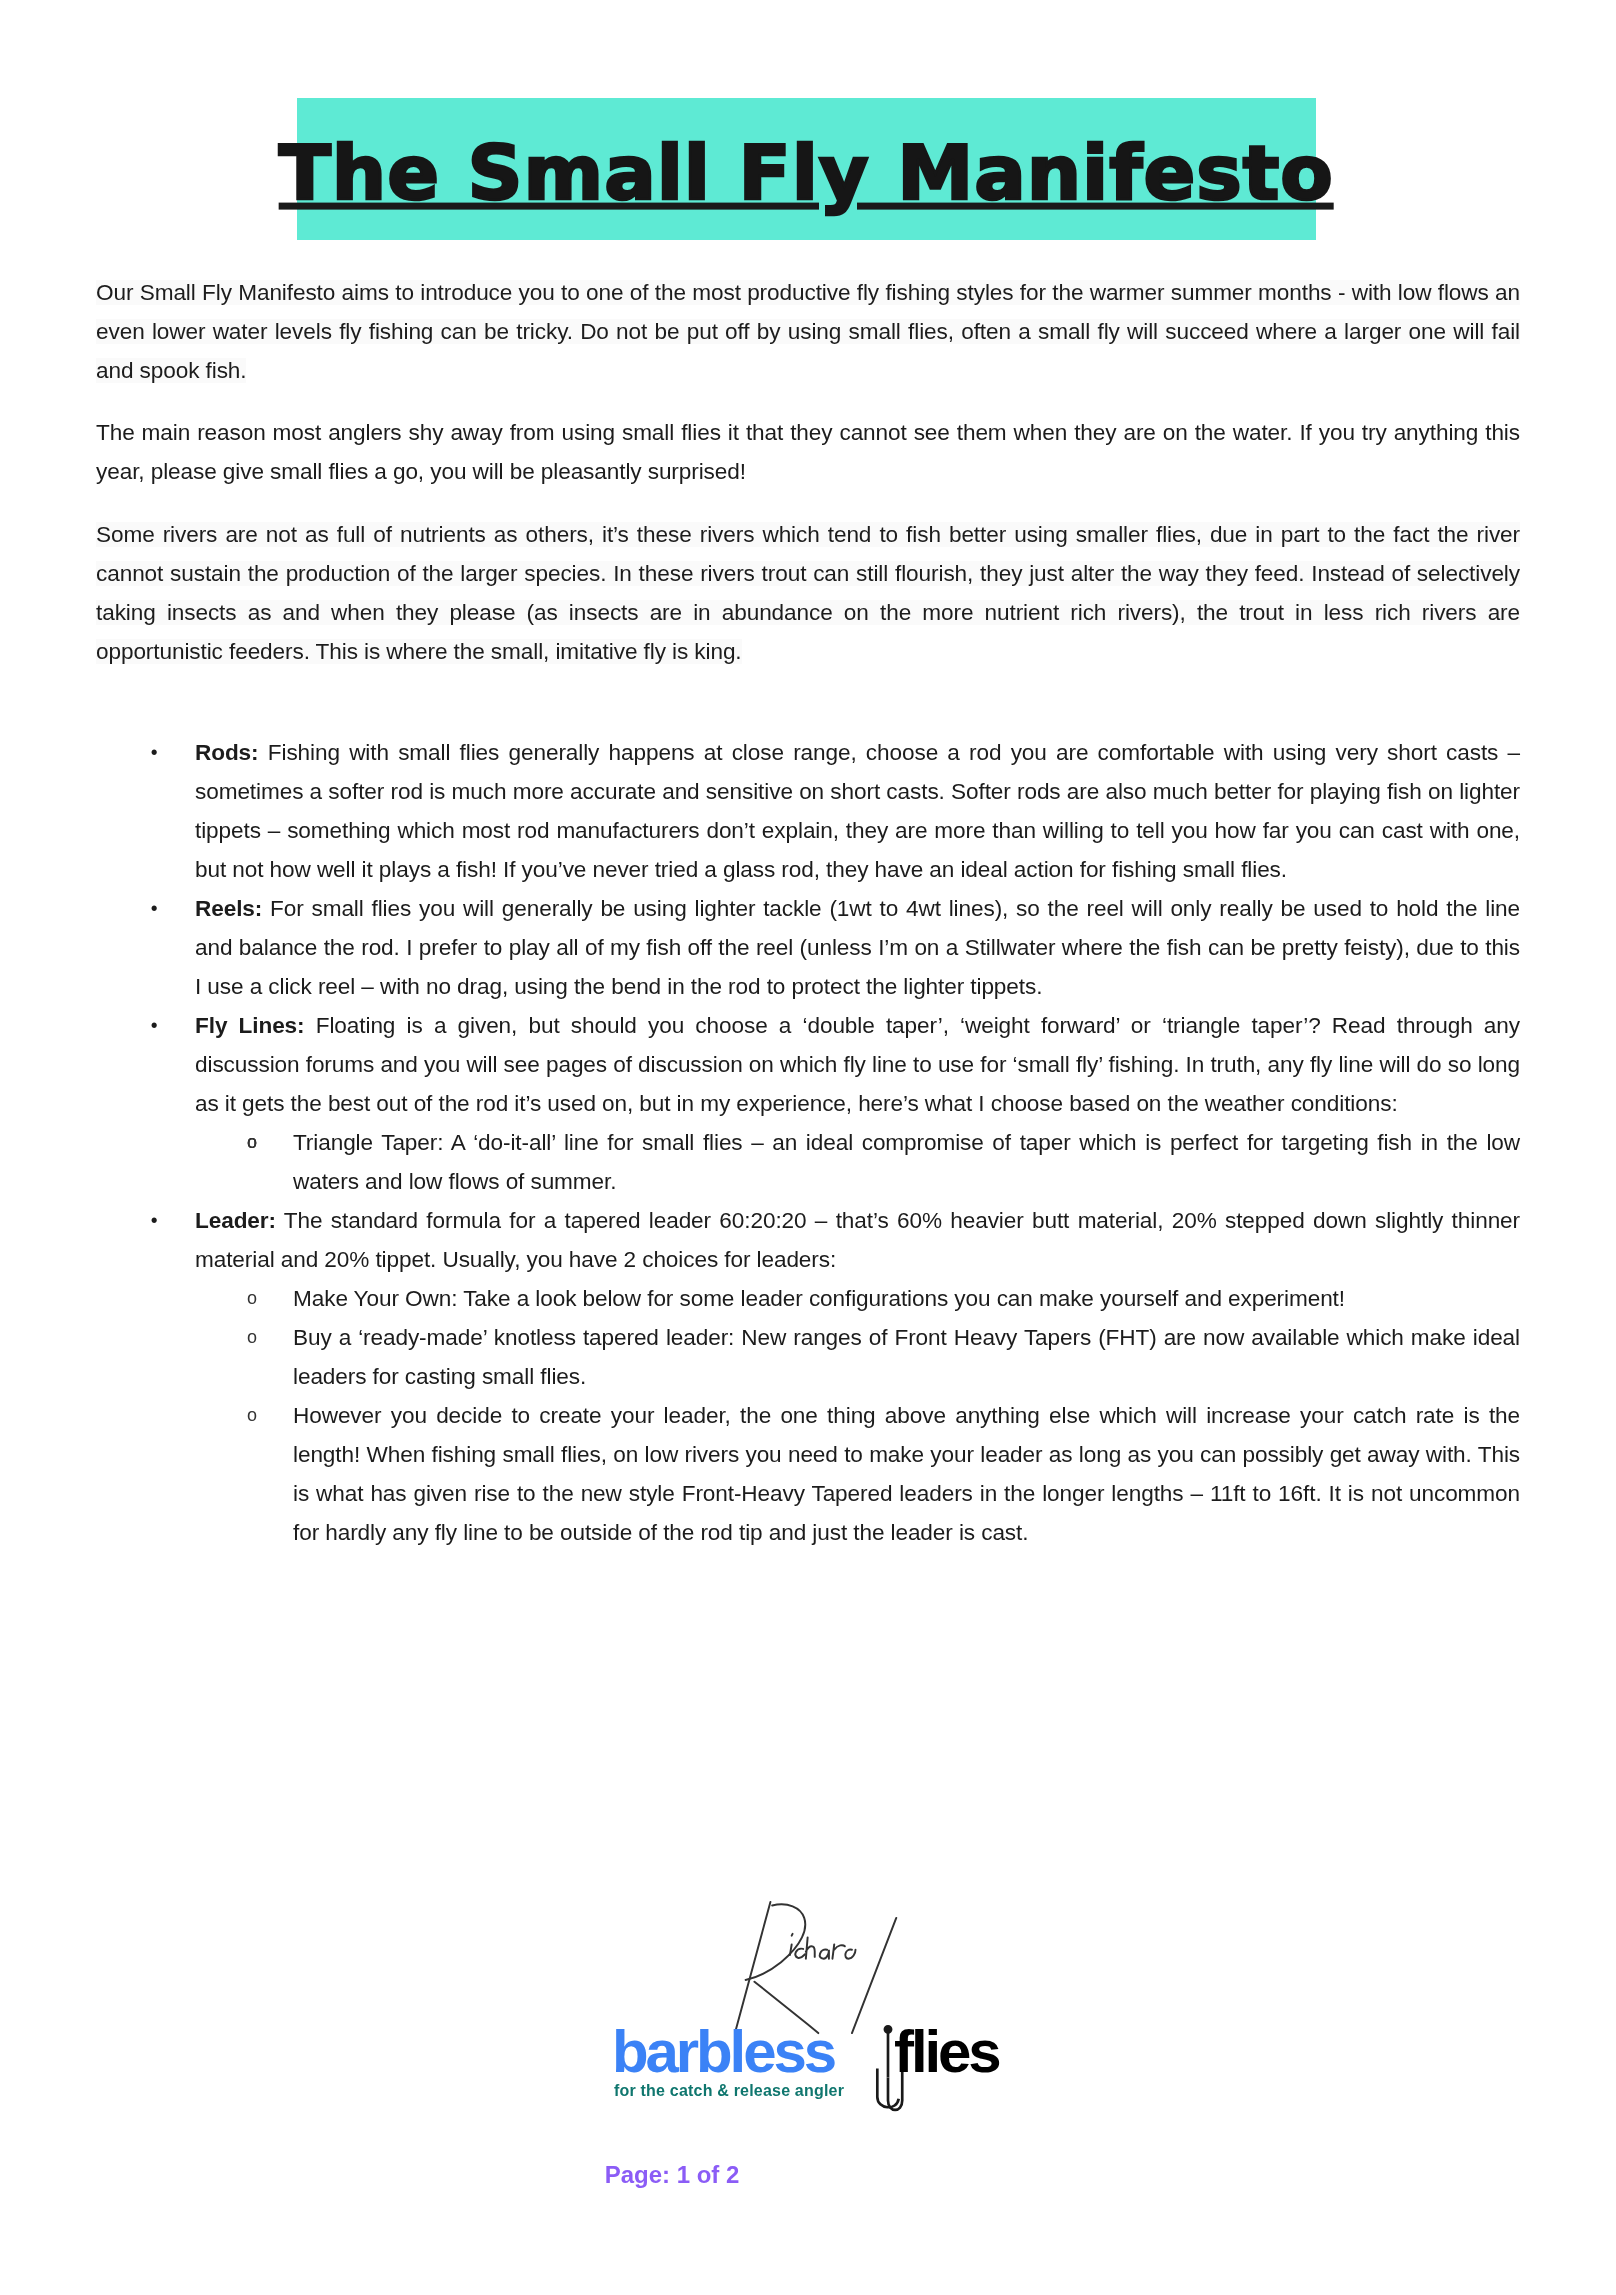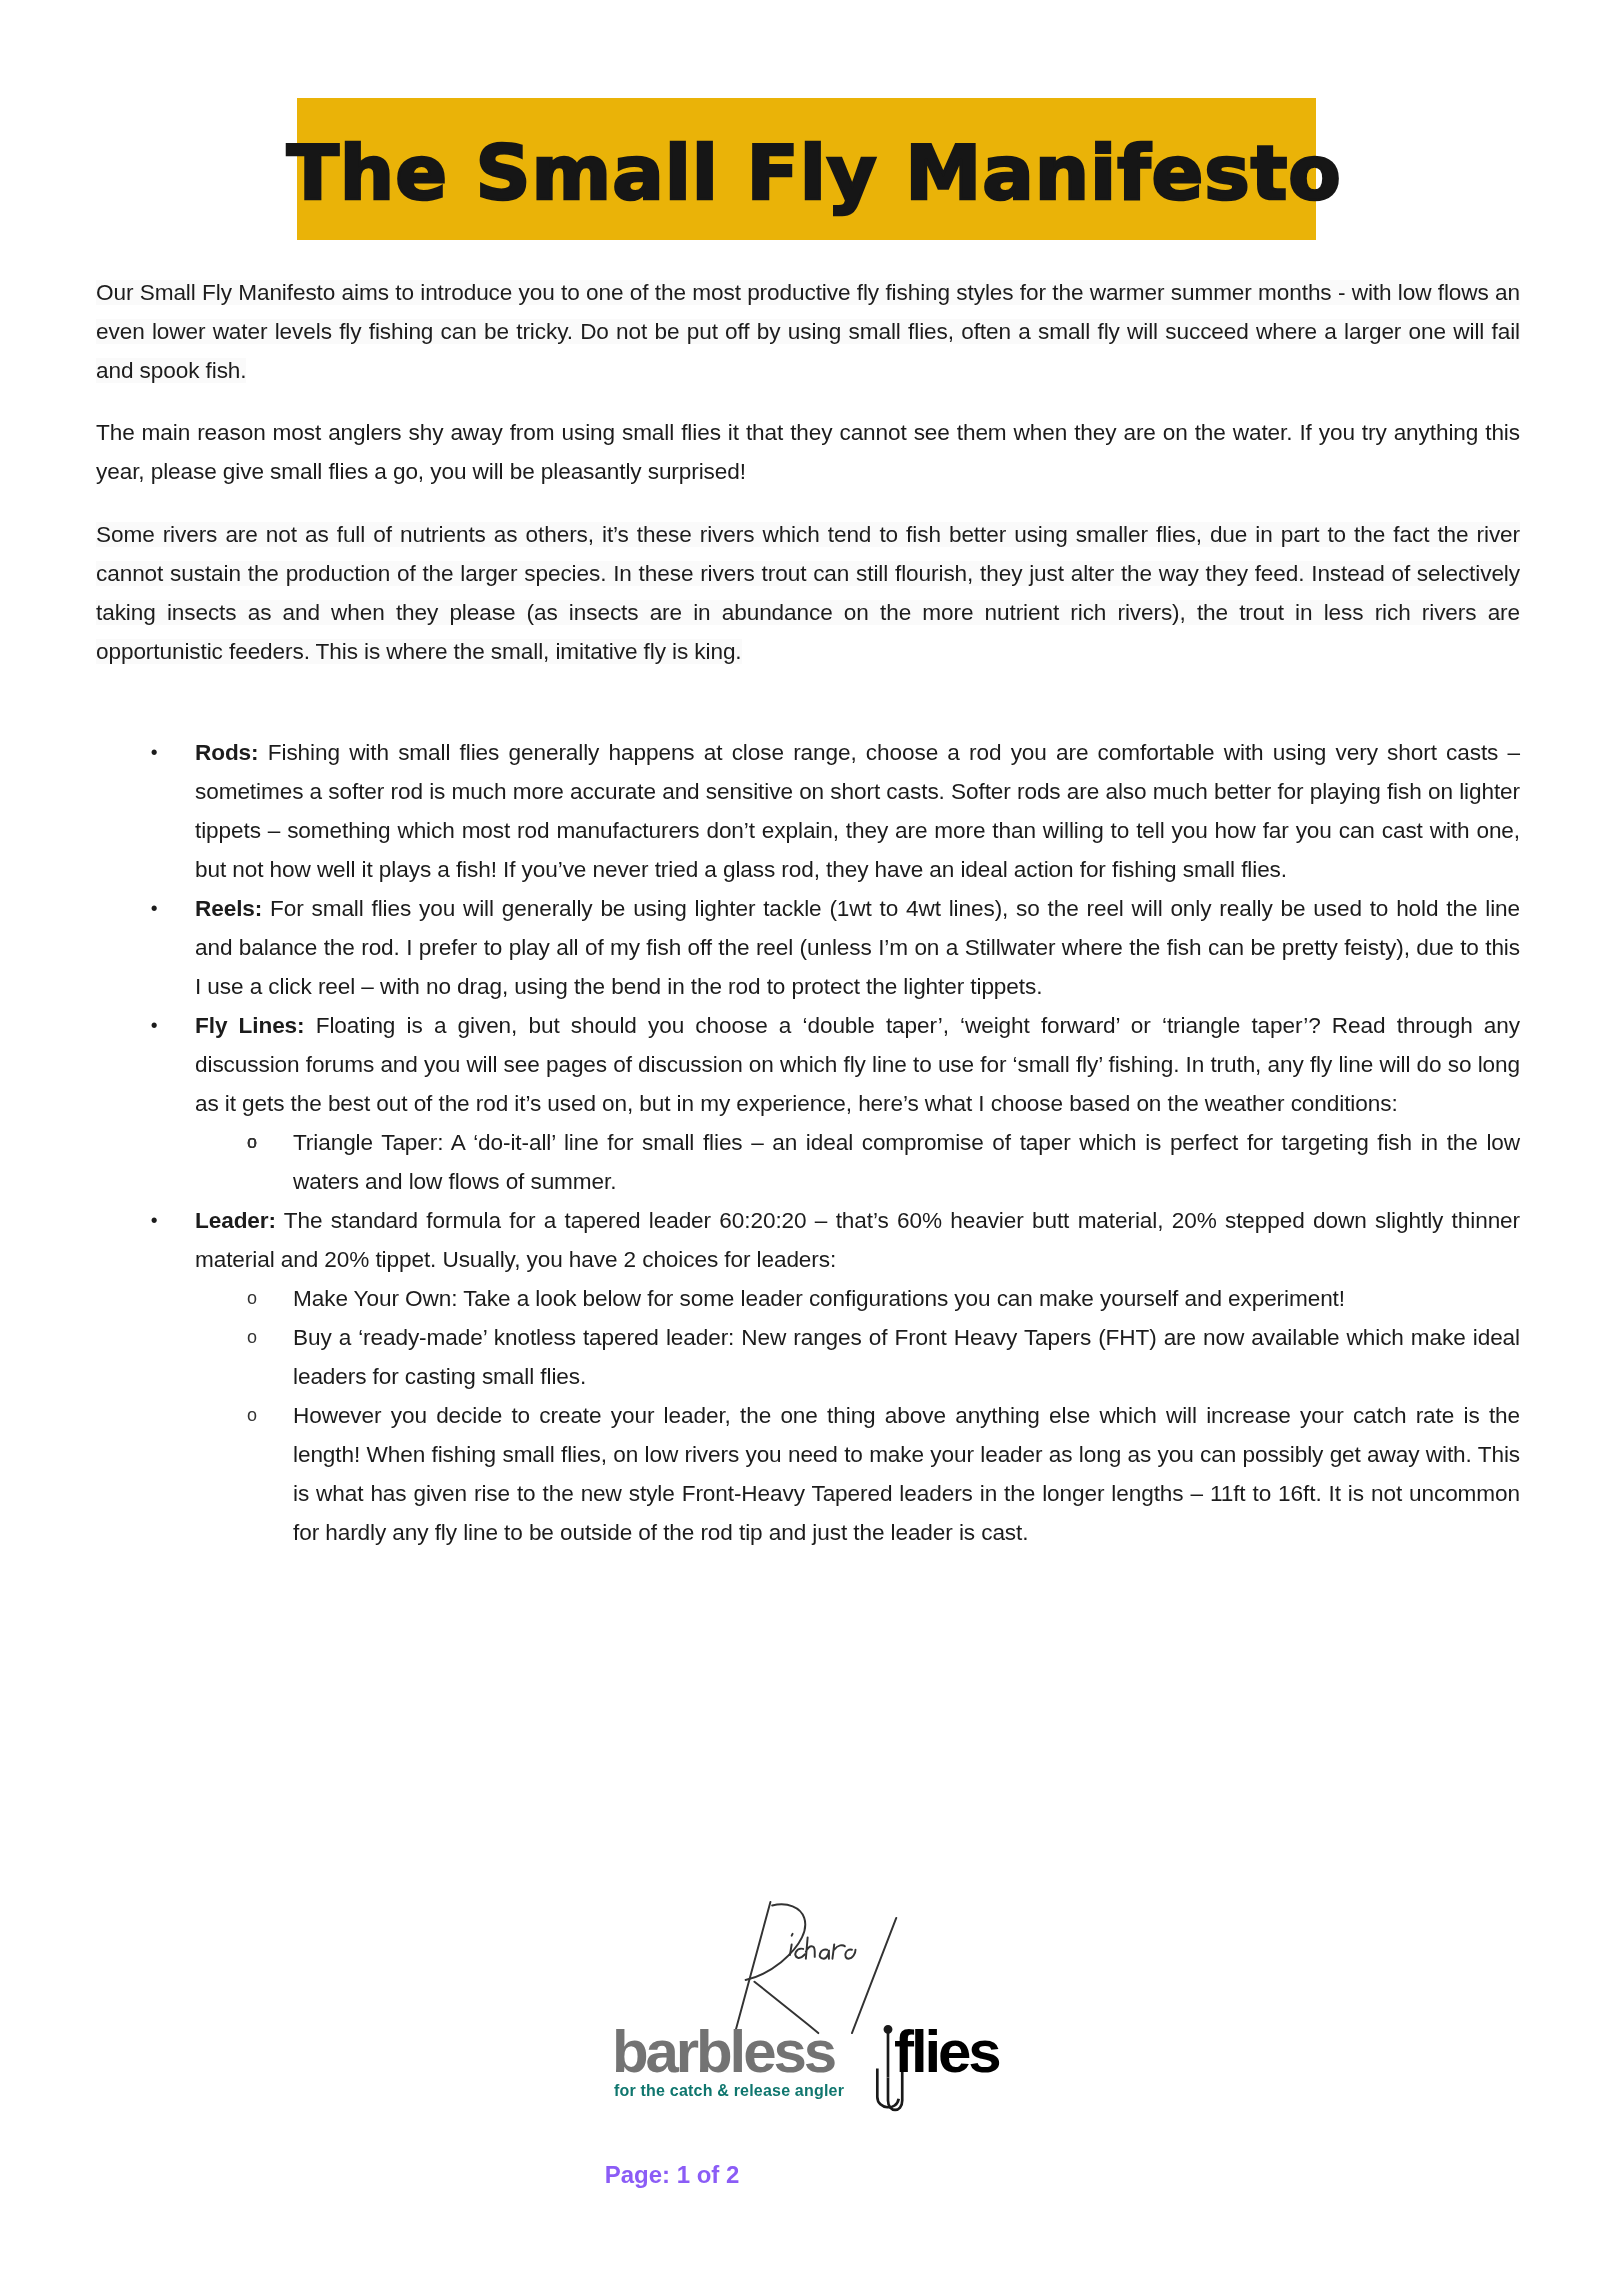--- a/index.html
+++ b/index.html
@@ -5,22 +5,22 @@
   html, body { margin: 0; padding: 0; background: #ffffff; }
   body {
     width: 1616px; height: 2295px; position: relative; overflow: hidden;
     font-family: "DejaVu Sans", "Liberation Sans", sans-serif;
     color: #1a1a1a;
   }
   .page { position: absolute; left: 0; top: 0; width: 1616px; height: 2295px; }
 
   .title-box {
     position: absolute; left: 297px; top: 98px; width: 1019px; height: 142px;
-    background: #eab308;
-    display: flex; align-items: center; 
+    background: #5eead4;
+    display: flex; align-items: center; justify-content: center; text-decoration: underline;
   }
   .title-text {
     font-family: "DejaVu Sans", sans-serif;
     font-weight: 900; font-size: 75px; letter-spacing: 0.9px;
     color: #161616; transform: scaleX(1.02) translateY(3.6px);
     -webkit-text-stroke: 2.7px #161616; white-space: nowrap;
   }
 
   .body-text {
     position: absolute; left: 96px; width: 1424px;
@@ -52,21 +52,21 @@
   }
   .sublist { margin-left: -99px; padding-left: 98px; }
 
   .logo { position: absolute; left: 586px; top: 1891px; width: 444px; height: 222px; }
   .sig {
     position: absolute; left: 133px; top: 9px; width: 195px; height: 151px;
   }
   .brand-green {
     position: absolute; left: 26px; top: 131px;
     font-family: "Liberation Sans", sans-serif; font-weight: bold;
-    font-size: 60px; color: #737373; letter-spacing: -3.1px; line-height: 1;
+    font-size: 60px; color: #3b82f6; letter-spacing: -3.1px; line-height: 1;
   }
   .brand-orange {
     position: absolute; left: 308px; top: 131px;
     font-family: "Liberation Sans", sans-serif; font-weight: bold;
     font-size: 60px; color: #000000; letter-spacing: -3.1px; line-height: 1;
   }
   .tagline {
     position: absolute; left: 28px; top: 191px;
     font-family: "Liberation Sans", sans-serif; font-weight: bold;
     font-size: 16px; color: #0f766e; letter-spacing: 0.2px; white-space: nowrap; text-align: center;

